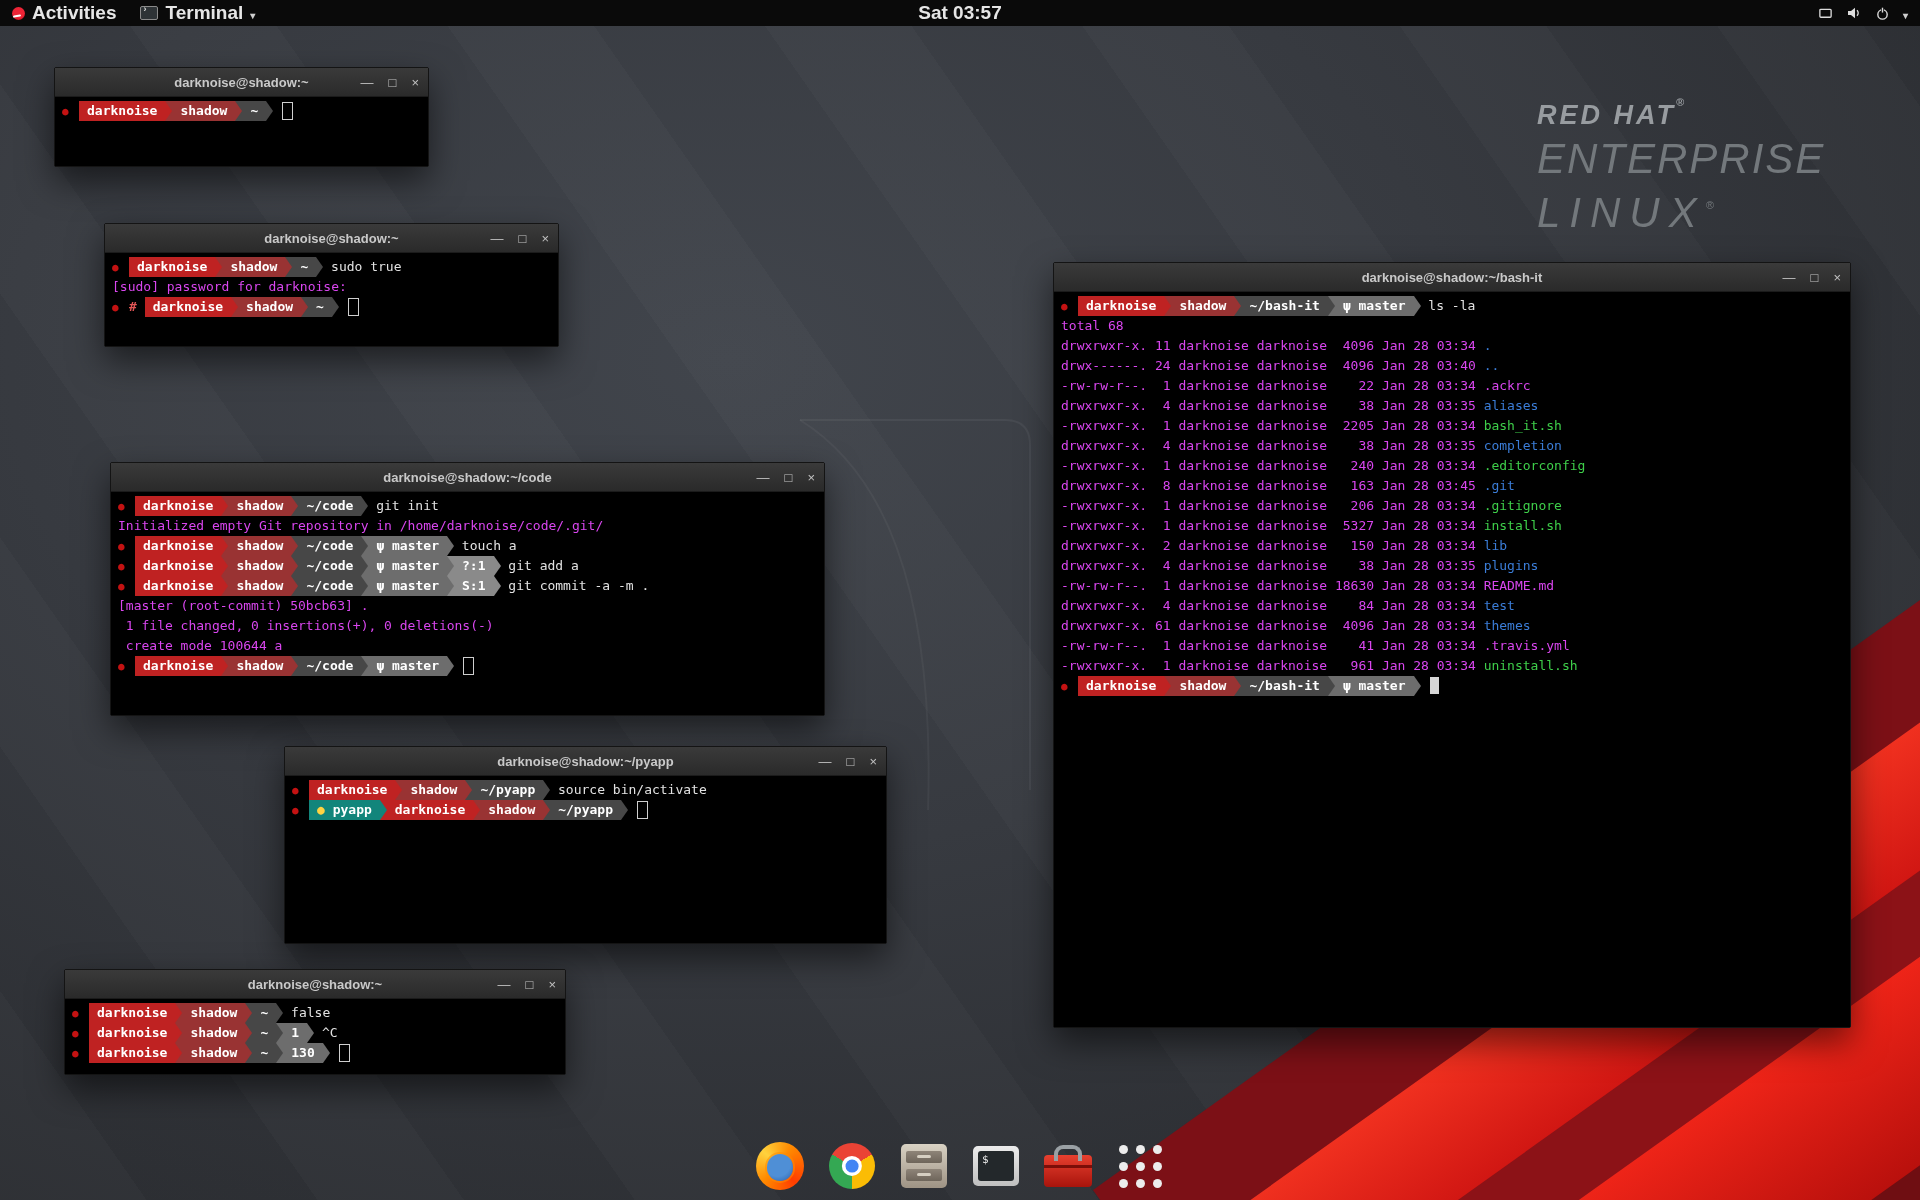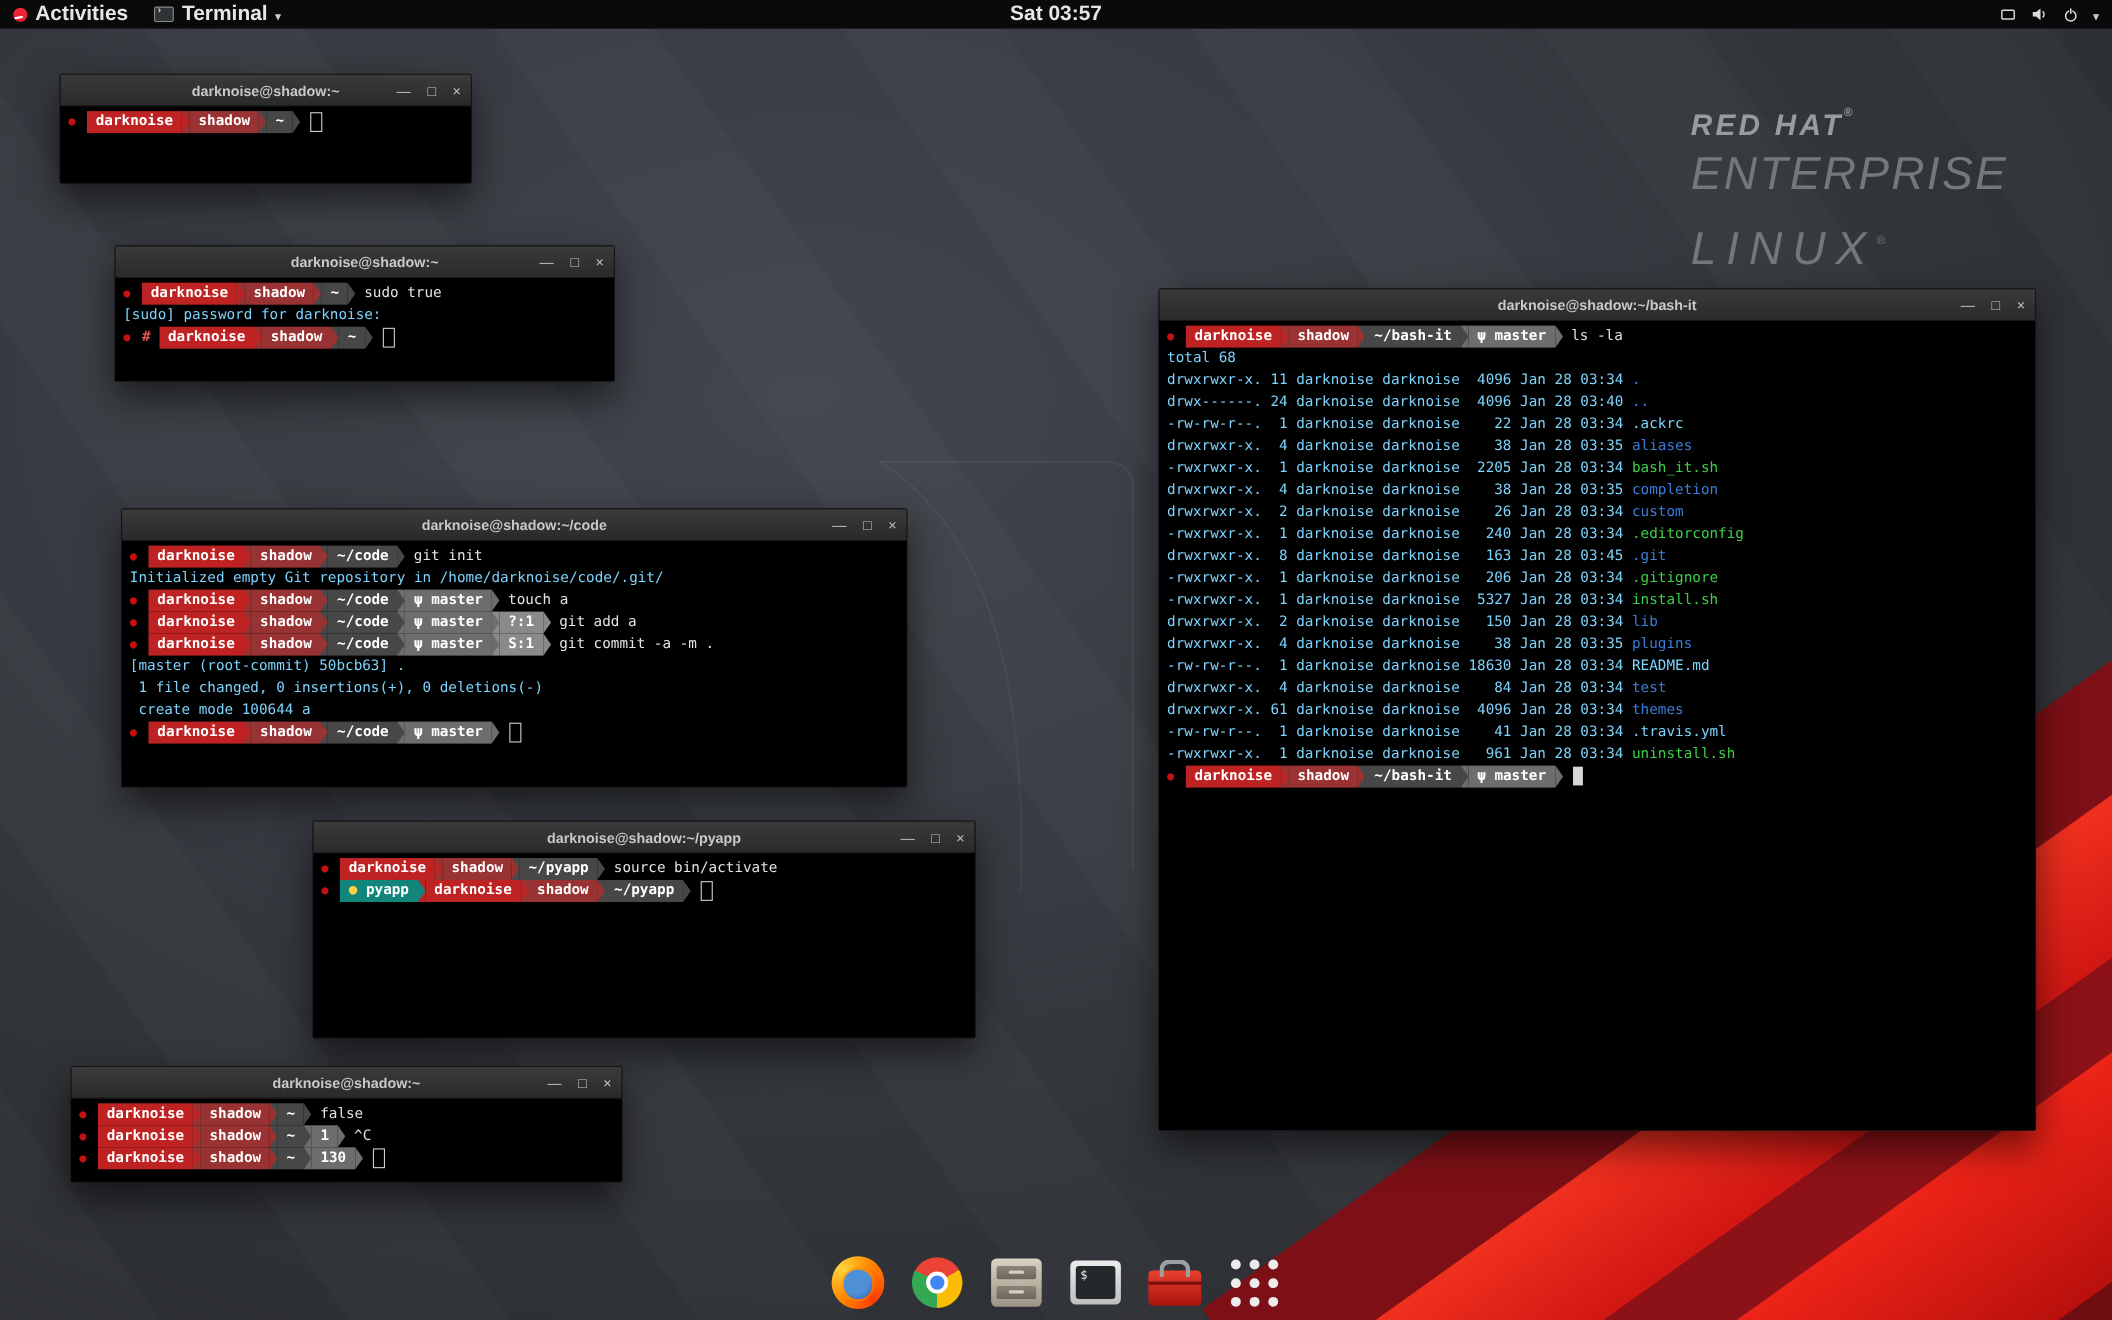--- a/index.html
+++ b/index.html
@@ -15,21 +15,21 @@
   .bandA{left:1093px;top:1190px;width:1700px;height:114px;background:#7c1016;}
   .bandB{left:1151px;top:1271px;width:1700px;height:129px;background:linear-gradient(#f0301f,#cf1512);}
   .bandC{left:1221px;top:1369px;width:1700px;height:79px;background:#8c1217;}
   .bandD{left:1262px;top:1426px;width:1700px;height:179px;background:linear-gradient(#ee2418,#b60f0c);}
   .bandE{left:1361px;top:1564px;width:1700px;height:430px;background:#6f0e12;}
   .arcs{position:absolute;inset:0;z-index:1;}
 
   .branding{position:absolute;left:1537px;top:96px;z-index:2;color:#7b8084;font-style:italic;}
   .branding .b1{font-size:27px;font-weight:bold;letter-spacing:3px;color:#989ca0;}
   .branding .b2{font-size:42px;letter-spacing:2px;margin-top:4px;color:#73787c;}
-  .branding .b3{font-size:42px;letter-spacing:9px;margin-top:20px;color:#73787c;}
+  .branding .b3{font-size:42px;letter-spacing:9px;margin-top:6px;color:#73787c;}
   .branding sup{font-size:11px;vertical-align:18px;}
 
   
   .topbar{position:absolute;left:0;top:0;width:1920px;height:26px;background:#0a0a0a;
     z-index:30;display:flex;align-items:center;color:#e6e6e6;font-size:19px;font-weight:bold;}
   .tb-left{display:flex;align-items:center;height:100%;}
   .tb-item{display:flex;align-items:center;gap:7px;padding:0 12px;height:100%;cursor:default;}
   .fedora{width:13px;height:13px;border-radius:50%;background:radial-gradient(circle at 50% 35%, #ee2436 55%, #b50510 100%);position:relative;display:inline-block;}
   .fedora::after{content:"";position:absolute;left:1px;right:4px;bottom:3px;height:2px;background:#fff;border-radius:2px;transform:rotate(-10deg);}
   .mini-term{width:16px;height:12px;background:#2e3336;border:1px solid #8a8a8a;border-radius:2px;display:inline-block;position:relative;}
@@ -52,21 +52,21 @@
   .term-line{height:20px;line-height:20px;white-space:pre;}
   .seg{display:inline-block;height:20px;line-height:20px;padding:0 8px;color:#fff;
     font-weight:bold;vertical-align:top;}
   .seg.venv::before{content:"● ";color:#ffd343;}
   .sep{display:inline-block;width:0;height:0;border-style:solid;border-width:10px 0 10px 7px;
     border-top-color:transparent;border-bottom-color:transparent;vertical-align:top;}
   .hat{display:inline-block;width:17px;vertical-align:top;}
   .hat::before{content:"●";color:#c41212;font-size:11px;}
   .root{color:#e25555;font-weight:bold;}
   .cmd{color:#e2e2e2;}
-  .out,.plain{color:#7dd3fc;}
+  .out,.plain{color:#d946ef;}
   .dir{color:#3b7dd8;}
   .exec{color:#3ecf4a;}
   .cursor{display:inline-block;width:9px;height:16px;border:1px solid #cfcfcf;margin:1px 0 0 9px;vertical-align:top;}
   .cursor-filled{display:inline-block;width:9px;height:17px;background:#d6d6d6;margin:1px 0 0 9px;vertical-align:top;}
 
   
   .win0{left:54px;top:67px;width:373px;height:98px;}
   .win1{left:104px;top:223px;width:453px;height:122px;}
   .win2{left:110px;top:462px;width:713px;height:252px;}
   .win3{left:284px;top:746px;width:601px;height:196px;}
@@ -258,21 +258,20 @@
     </div>
     <div class="term-body">
         <div class="term-line"><span class="hat"></span><span class="seg user" style="background: rgb(191, 34, 34);">darknoise</span><span class="sep" style="border-left-color: rgb(191, 34, 34); background: rgb(153, 51, 51);"></span><span class="seg host" style="background: rgb(153, 51, 51);">shadow</span><span class="sep" style="border-left-color: rgb(153, 51, 51); background: rgb(71, 71, 71);"></span><span class="seg path" style="background: rgb(71, 71, 71);">~/bash-it</span><span class="sep" style="border-left-color: rgb(71, 71, 71); background: rgb(109, 109, 109);"></span><span class="seg git" style="background: rgb(109, 109, 109);">ψ master</span><span class="sep" style="border-left-color: rgb(109, 109, 109);"></span><span class="cmd"> ls -la</span></div>
         <div class="term-line"><span class="out">total 68</span></div>
         <div class="term-line"><span class="out">drwxrwxr-x. 11 darknoise darknoise  4096 Jan 28 03:34 </span><span class="dir">.</span></div>
         <div class="term-line"><span class="out">drwx------. 24 darknoise darknoise  4096 Jan 28 03:40 </span><span class="dir">..</span></div>
         <div class="term-line"><span class="out">-rw-rw-r--.  1 darknoise darknoise    22 Jan 28 03:34 </span><span class="plain">.ackrc</span></div>
         <div class="term-line"><span class="out">drwxrwxr-x.  4 darknoise darknoise    38 Jan 28 03:35 </span><span class="dir">aliases</span></div>
         <div class="term-line"><span class="out">-rwxrwxr-x.  1 darknoise darknoise  2205 Jan 28 03:34 </span><span class="exec">bash_it.sh</span></div>
         <div class="term-line"><span class="out">drwxrwxr-x.  4 darknoise darknoise    38 Jan 28 03:35 </span><span class="dir">completion</span></div>
-        <div class="term-line"><span class="out">drwxrwxr-x.  2 darknoise darknoise    26 Jan 28 03:34 </span><span class="dir">custom</span></div>
         <div class="term-line"><span class="out">-rwxrwxr-x.  1 darknoise darknoise   240 Jan 28 03:34 </span><span class="exec">.editorconfig</span></div>
         <div class="term-line"><span class="out">drwxrwxr-x.  8 darknoise darknoise   163 Jan 28 03:45 </span><span class="dir">.git</span></div>
         <div class="term-line"><span class="out">-rwxrwxr-x.  1 darknoise darknoise   206 Jan 28 03:34 </span><span class="exec">.gitignore</span></div>
         <div class="term-line"><span class="out">-rwxrwxr-x.  1 darknoise darknoise  5327 Jan 28 03:34 </span><span class="exec">install.sh</span></div>
         <div class="term-line"><span class="out">drwxrwxr-x.  2 darknoise darknoise   150 Jan 28 03:34 </span><span class="dir">lib</span></div>
         <div class="term-line"><span class="out">drwxrwxr-x.  4 darknoise darknoise    38 Jan 28 03:35 </span><span class="dir">plugins</span></div>
         <div class="term-line"><span class="out">-rw-rw-r--.  1 darknoise darknoise 18630 Jan 28 03:34 </span><span class="plain">README.md</span></div>
         <div class="term-line"><span class="out">drwxrwxr-x.  4 darknoise darknoise    84 Jan 28 03:34 </span><span class="dir">test</span></div>
         <div class="term-line"><span class="out">drwxrwxr-x. 61 darknoise darknoise  4096 Jan 28 03:34 </span><span class="dir">themes</span></div>
         <div class="term-line"><span class="out">-rw-rw-r--.  1 darknoise darknoise    41 Jan 28 03:34 </span><span class="plain">.travis.yml</span></div>

